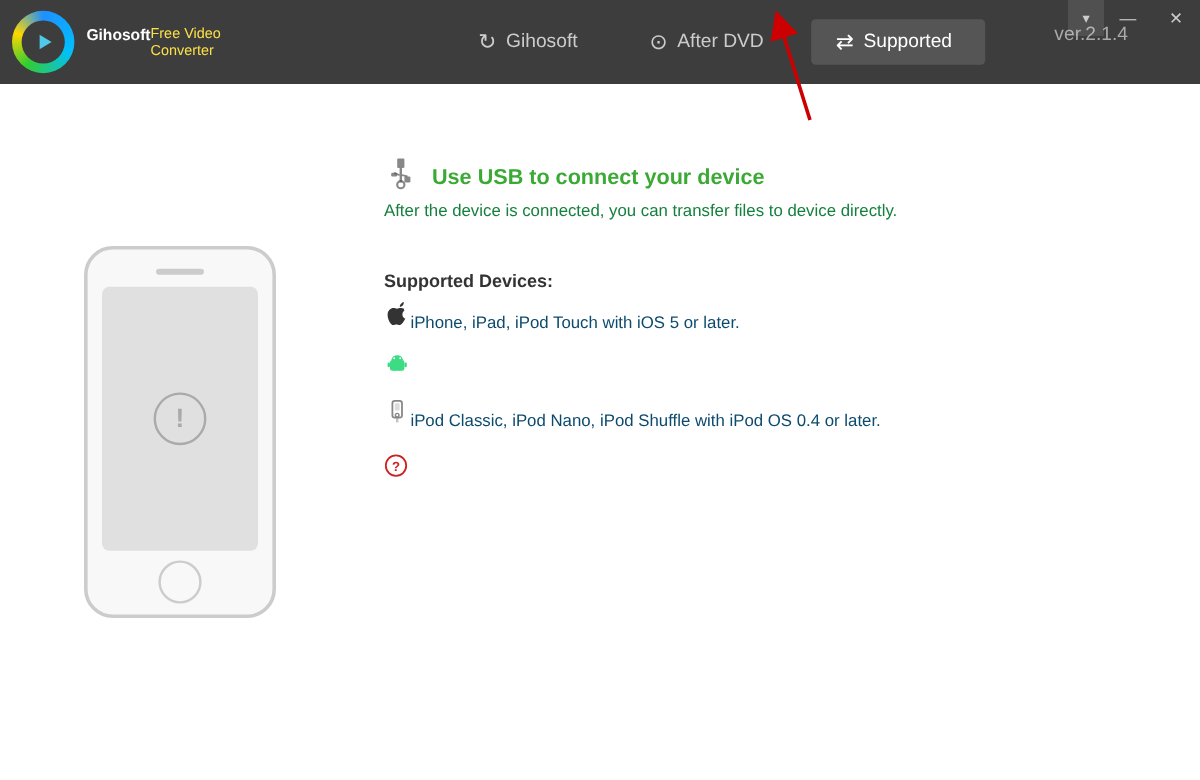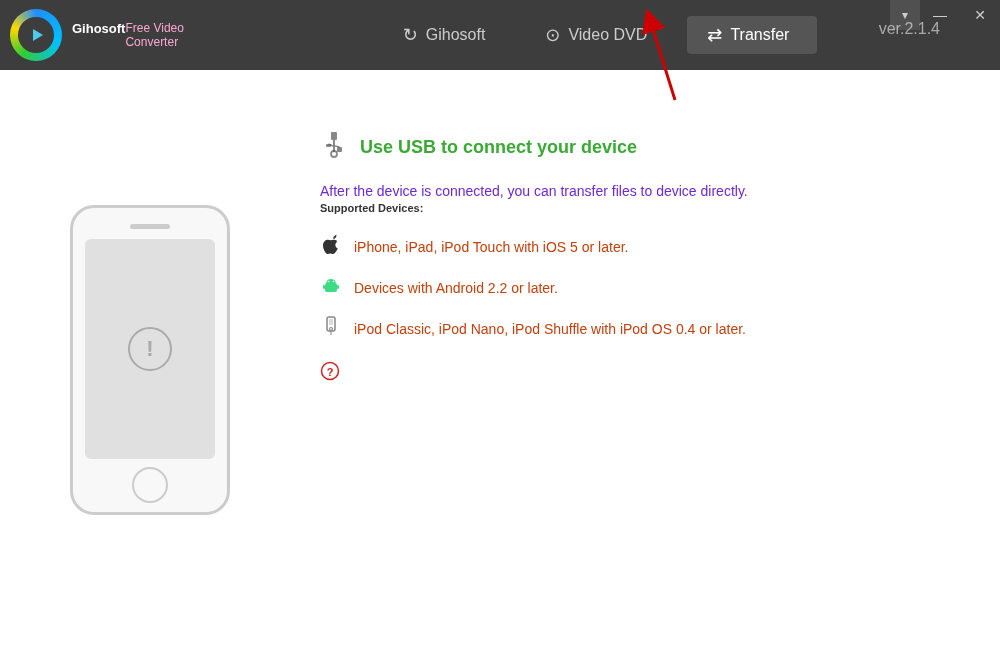--- a/index.html
+++ b/index.html
@@ -56,21 +56,21 @@
       flex-direction: row;
     }
 
     .logo-brand {
       color: #ffffff;
       font-size: 13px;
       font-weight: bold;
     }
 
     .logo-sub {
-      color: #f9a8d4;
+      color: #fde047;
       font-size: 12px;
     }
 
     
     .nav-tabs {
       display: flex;
       align-items: center;
       flex: 1;
       justify-content: center;
       gap: 20px;
@@ -210,60 +210,60 @@
     
     .content-area {
       flex: 1;
       padding: 60px 40px 40px 20px;
     }
 
     .usb-section {
       display: flex;
       align-items: center;
       gap: 12px;
-      margin-bottom: 16px;
+      margin-bottom: 0;
     }
 
     .usb-icon {
       font-size: 26px;
       color: #555;
     }
 
     .usb-title {
       font-size: 18px;
       font-weight: bold;
       color: #3aaa35;
     }
 
     .usb-subtitle {
       font-size: 14px;
-      color: #6d28d9;
+      color: #15803d;
+      margin-bottom: 40px;
       line-height: 1.5;
     }
 
     .supported-heading {
-      font-size: 11px;
+      font-size: 15px;
       font-weight: bold;
       color: #333333;
-      margin-bottom: 20px;
+      margin-bottom: 8px;
     }
 
     .device-list {
       list-style: none;
       display: flex;
       flex-direction: column;
       gap: 16px;
     }
 
     .device-item {
       display: flex;
-      align-items: center;
-      gap: 12px;
+      align-items: flex-end;
       font-size: 14px;
-      color: #c2410c;
+      color: #0c4a6e;
     }
 
     .device-icon {
       font-size: 18px;
       width: 22px;
       text-align: center;
       color: #555;
     }
 
     .apple-icon { color: #333; }
@@ -321,25 +321,25 @@
     </div>
   </div>
 
   <div class="nav-tabs">
     <div class="nav-tab">
       <span class="nav-tab-icon">↻</span>
       <span>Gihosoft</span>
     </div>
     <div class="nav-tab">
       <span class="nav-tab-icon">⊙</span>
-      <span>Video DVD</span>
+      <span>After DVD</span>
     </div>
     <div class="nav-tab active">
       <span class="nav-tab-icon">⇄</span>
-      <span>Transfer</span>
+      <span>Supported</span>
     </div>
   </div>
 
   <span class="version-text">ver.2.1.4</span>
   <div class="win-btn-row">
     <button class="dropdown-btn">▾</button>
     <button class="win-btn">—</button>
     <button class="win-btn close">✕</button>
   </div>
 
@@ -406,21 +406,20 @@
             <rect x="4" y="8" width="12" height="9" rx="2" fill="#3ddc84"></rect>
             <rect x="2" y="10" width="2" height="4" rx="1" fill="#3ddc84"></rect>
             <rect x="16" y="10" width="2" height="4" rx="1" fill="#3ddc84"></rect>
             <path d="M5 8 L6.5 5 Q10 3 13.5 5 L15 8" fill="#3ddc84" stroke="none"></path>
             <circle cx="7.5" cy="6.5" r="0.8" fill="#fff"></circle>
             <circle cx="12.5" cy="6.5" r="0.8" fill="#fff"></circle>
             <rect x="7" y="13" width="2" height="4" rx="1" fill="#3ddc84"></rect>
             <rect x="11" y="13" width="2" height="4" rx="1" fill="#3ddc84"></rect>
           </svg>
         </span>
-        <span>Devices with Android 2.2 or later.</span>
       </li>
 
       <li class="device-item">
         <span class="device-icon ipod-icon">
           <svg width="20" height="20" viewBox="0 0 20 20">
             <rect x="6" y="1" width="8" height="14" rx="2" fill="none" stroke="#888" stroke-width="1.5"></rect>
             <rect x="8" y="3" width="4" height="6" rx="0.5" fill="#888" opacity="0.3"></rect>
             <circle cx="10" cy="13" r="1.5" fill="none" stroke="#888" stroke-width="1.2"></circle>
             <rect x="9" y="15" width="2" height="4" fill="#888" opacity="0.5"></rect>
           </svg>

